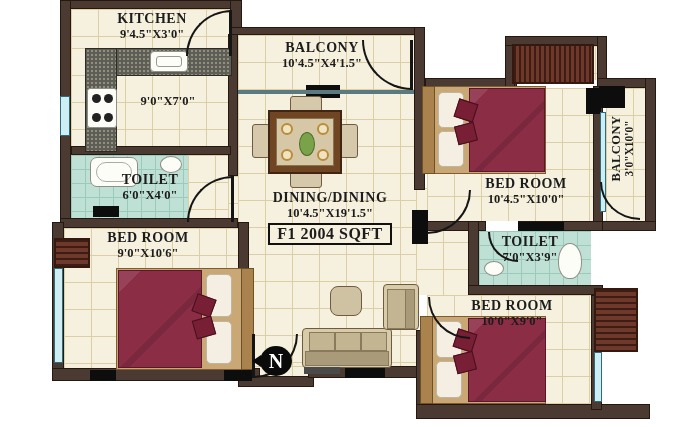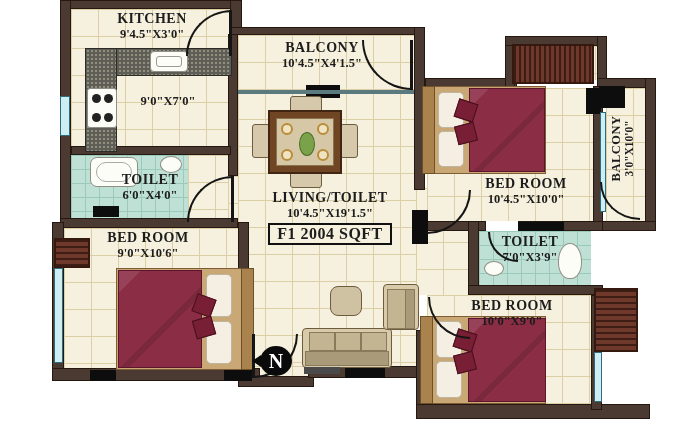--- a/index.html
+++ b/index.html
@@ -233,21 +233,21 @@
     <div class="nm">TOILET</div>
     <div class="dm">6'0"X4'0"</div>
   </div>
 
   <div class="lbl" style="left:88px;top:230px;width:120px;">
     <div class="nm">BED ROOM</div>
     <div class="dm">9'0"X10'6"</div>
   </div>
 
   <div class="lbl" style="left:248px;top:190px;width:164px;">
-    <div class="nm">LIVING/TOILET</div>
+    <div class="nm">DINING/DINING</div>
     <div class="dm">10'4.5"X19'1.5"</div>
     <div class="sqft">F1 2004 SQFT</div>
   </div>
 
   <div class="lbl" style="left:452px;top:176px;width:148px;">
     <div class="nm">BED ROOM</div>
     <div class="dm">10'4.5"X10'0"</div>
   </div>
 
   <div class="lbl" style="left:562px;top:135px;width:120px;transform:rotate(-90deg);transform-origin:center;">

